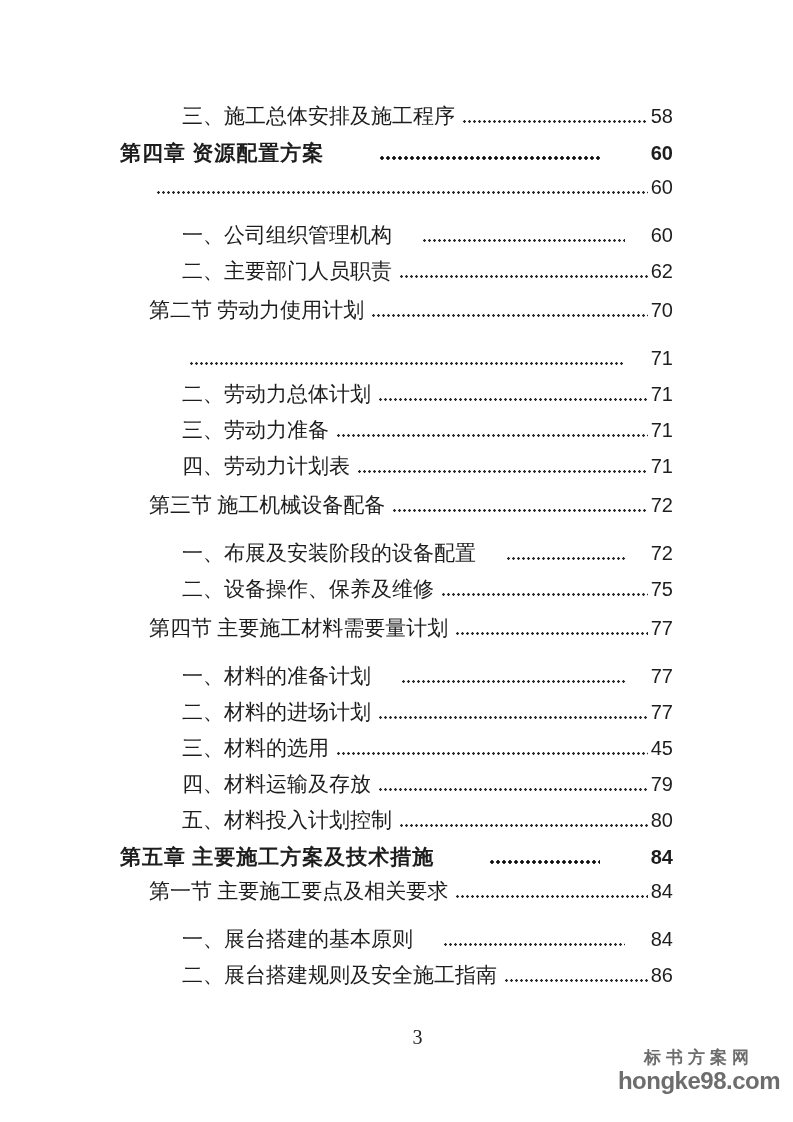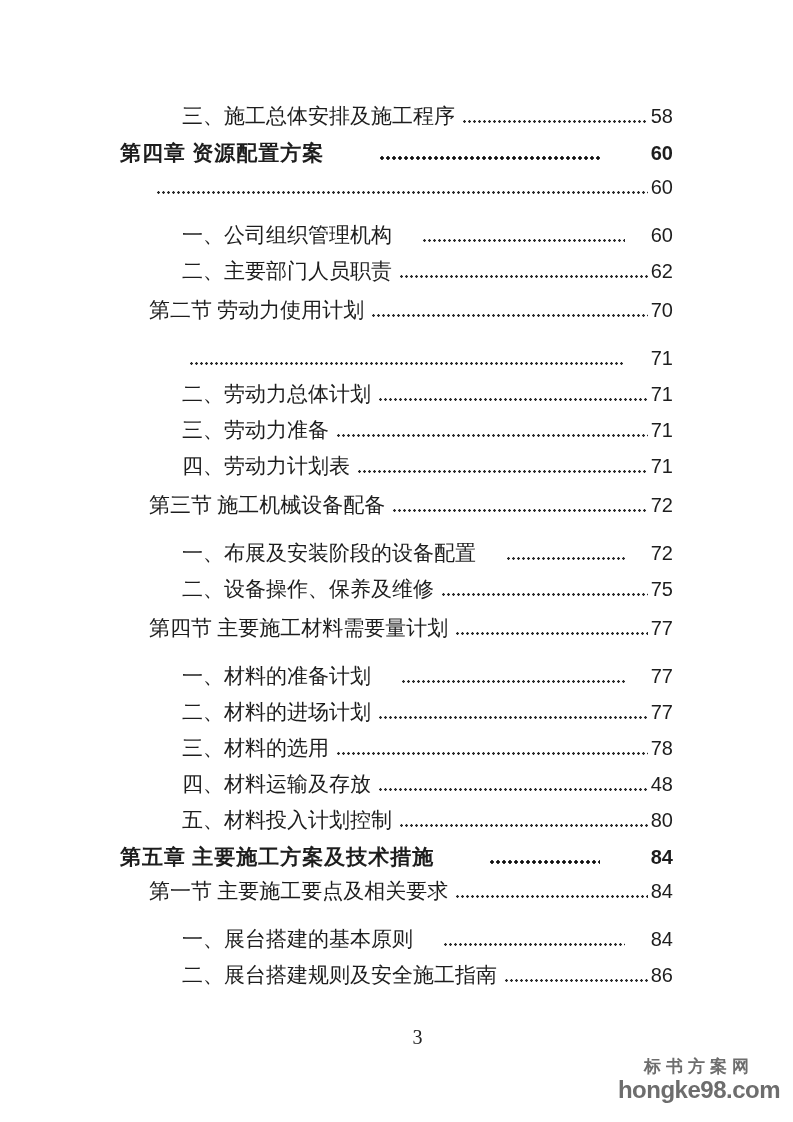--- a/index.html
+++ b/index.html
@@ -84,21 +84,21 @@
     top: 1026px;
     text-align: center;
     font-size: 20px;
     color: #222222;
   }
 
   
   .watermark {
     position: absolute;
     right: 13px;
-    bottom: 20px;
+    bottom: 29px;
     text-align: center;
     color: #6d6d6d;
     font-family: "Liberation Sans", "DejaVu Sans", sans-serif;
     line-height: 1.0;
     user-select: none;
   }
   .watermark .wm-name {
     font-size: 17px;
     font-weight: bold;
     letter-spacing: 5px;
@@ -190,26 +190,26 @@
     <span class="pagenum">77</span>
   </div>
       <div class="row l2">
     <span class="label">二、材料的进场计划</span>
     <span class="leader"></span>
     <span class="pagenum">77</span>
   </div>
       <div class="row l2">
     <span class="label">三、材料的选用</span>
     <span class="leader"></span>
-    <span class="pagenum">78</span>
+    <span class="pagenum">45</span>
   </div>
       <div class="row l2">
     <span class="label">四、材料运输及存放</span>
     <span class="leader"></span>
-    <span class="pagenum">48</span>
+    <span class="pagenum">79</span>
   </div>
       <div class="row l2">
     <span class="label">五、材料投入计划控制</span>
     <span class="leader"></span>
     <span class="pagenum">80</span>
   </div>
       <div class="row l0">
     <span class="label">第五章 主要施工方案及技术措施</span>
     <span class="leader"></span>
     <span class="pagenum">84</span>

